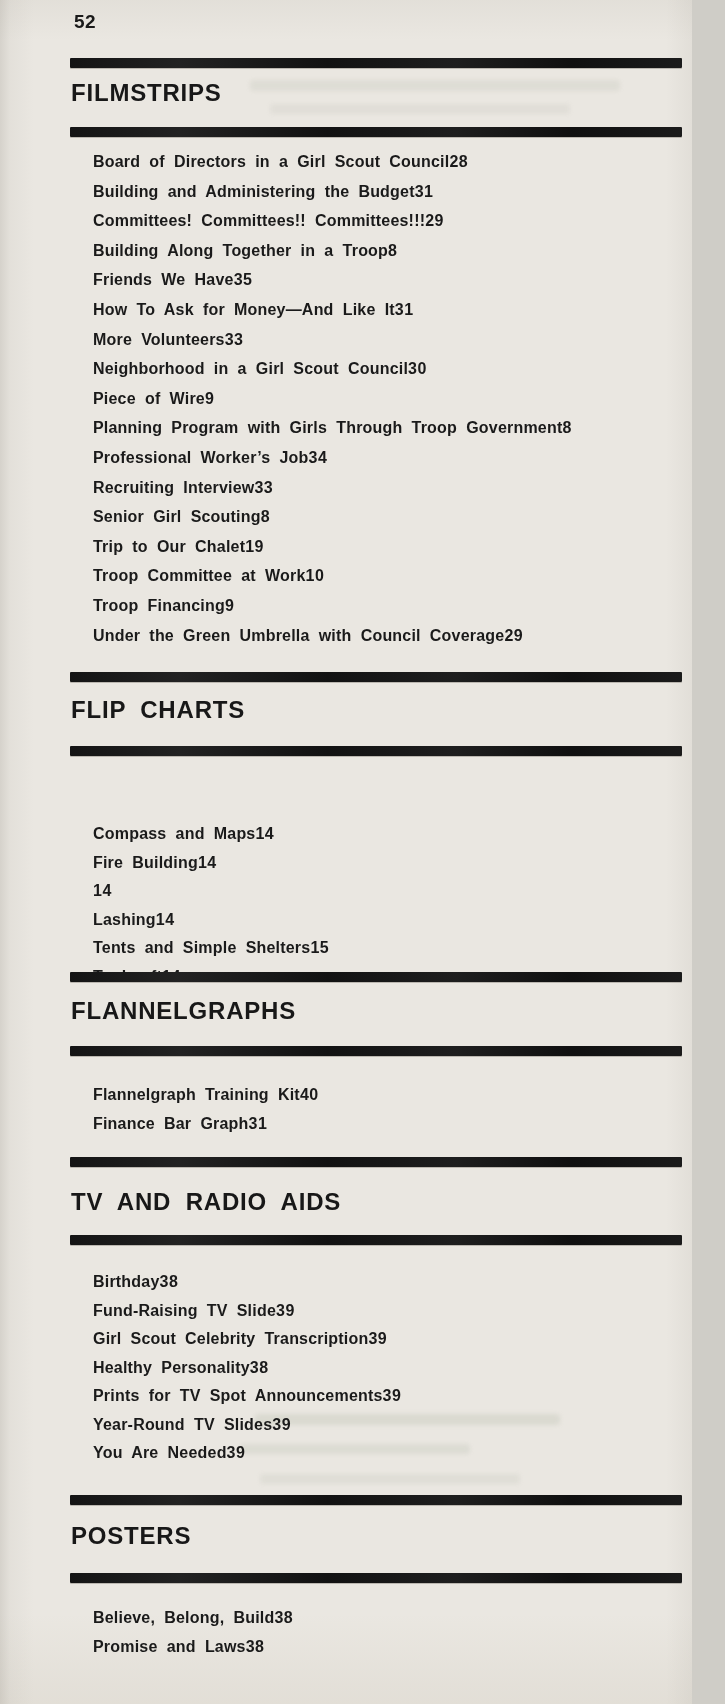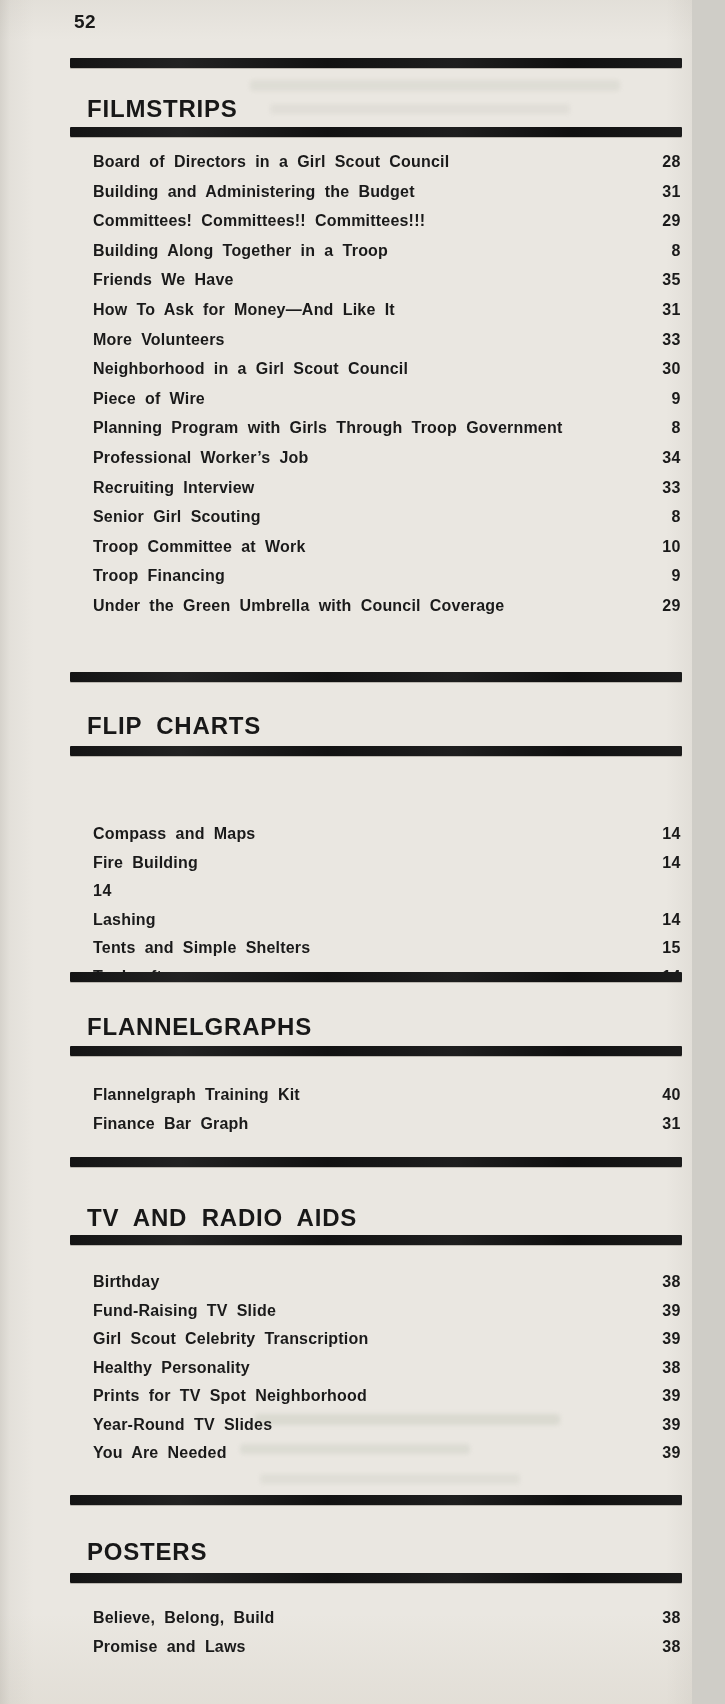--- a/index.html
+++ b/index.html
@@ -35,39 +35,38 @@
     left: 70px;
     width: 612px;
     height: 10px;
     background: linear-gradient(90deg, #141414 0%, #222 18%, #121212 42%, #1e1e1e 63%, #101010 82%, #1b1b1b 100%);
     box-shadow: 0 1px 0 rgba(100,95,85,0.35);
     border-radius: 1px;
   }
   h2.section-heading {
     position: absolute;
     left: 71px;
-    margin: 16px;
+    margin: 0;
     font-size: 24px;
     line-height: 28px;
     font-weight: bold;
     letter-spacing: 0.8px;
     word-spacing: 7px;
     color: #181818;
   }
   ul.entries {
     position: absolute;
     left: 93px;
     width: 588px;
     margin: 0;
     padding: 0;
     list-style: none;
   }
   .entry {
     display: flex;
-    justify-content: space-between;
     align-items: baseline;
   }
   .entry-title {
     font-size: 16px;
     font-weight: bold;
     letter-spacing: 0.2px;
     word-spacing: 4.5px;
     white-space: nowrap;
   }
   .entry-page {
@@ -147,20 +146,24 @@
         </li>
         <li class="entry">
           <span class="entry-title">Recruiting Interview</span>
           <span class="entry-page">33</span>
         </li>
         <li class="entry">
           <span class="entry-title">Senior Girl Scouting</span>
           <span class="entry-page">8</span>
         </li>
         <li class="entry">
+          <span class="entry-title">Trip to Our Chalet</span>
+          <span class="entry-page">19</span>
+        </li>
+        <li class="entry">
           <span class="entry-title">Troop Committee at Work</span>
           <span class="entry-page">10</span>
         </li>
         <li class="entry">
           <span class="entry-title">Troop Financing</span>
           <span class="entry-page">9</span>
         </li>
         <li class="entry">
           <span class="entry-title">Under the Green Umbrella with Council Coverage</span>
           <span class="entry-page">29</span>
@@ -230,21 +233,21 @@
         </li>
         <li class="entry">
           <span class="entry-title">Girl Scout Celebrity Transcription</span>
           <span class="entry-page">39</span>
         </li>
         <li class="entry">
           <span class="entry-title">Healthy Personality</span>
           <span class="entry-page">38</span>
         </li>
         <li class="entry">
-          <span class="entry-title">Prints for TV Spot Neighborhood</span>
+          <span class="entry-title">Prints for TV Spot Announcements</span>
           <span class="entry-page">39</span>
         </li>
         <li class="entry">
           <span class="entry-title">Year-Round TV Slides</span>
           <span class="entry-page">39</span>
         </li>
         <li class="entry">
           <span class="entry-title">You Are Needed</span>
           <span class="entry-page">39</span>
         </li>

